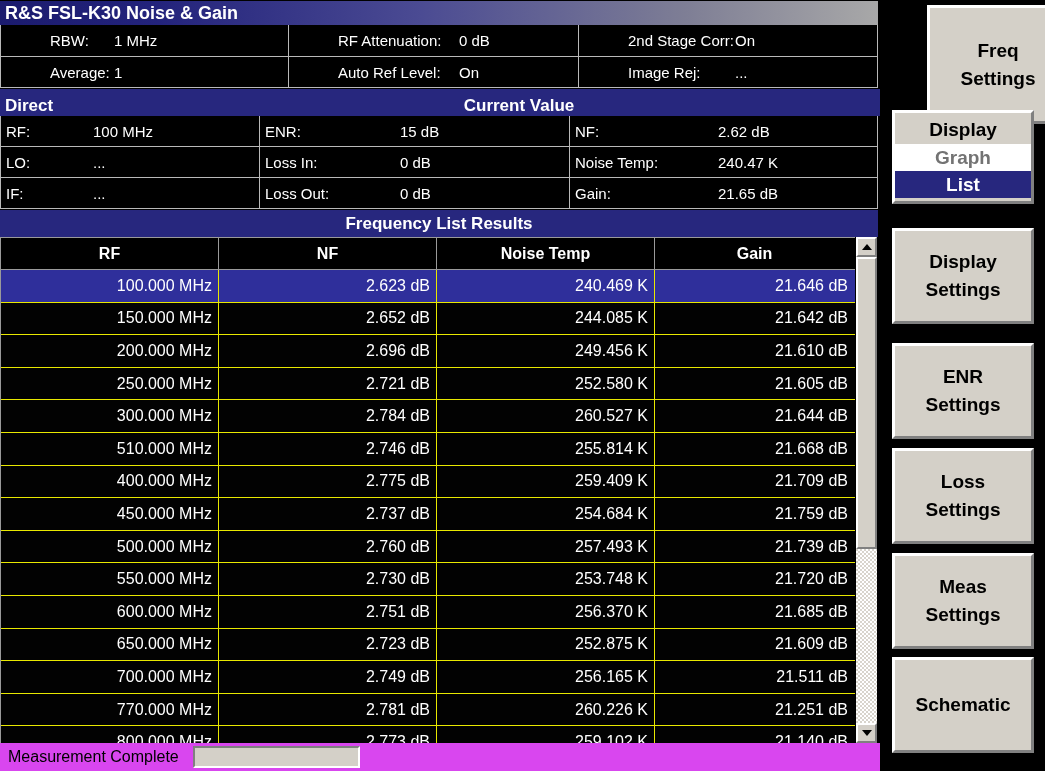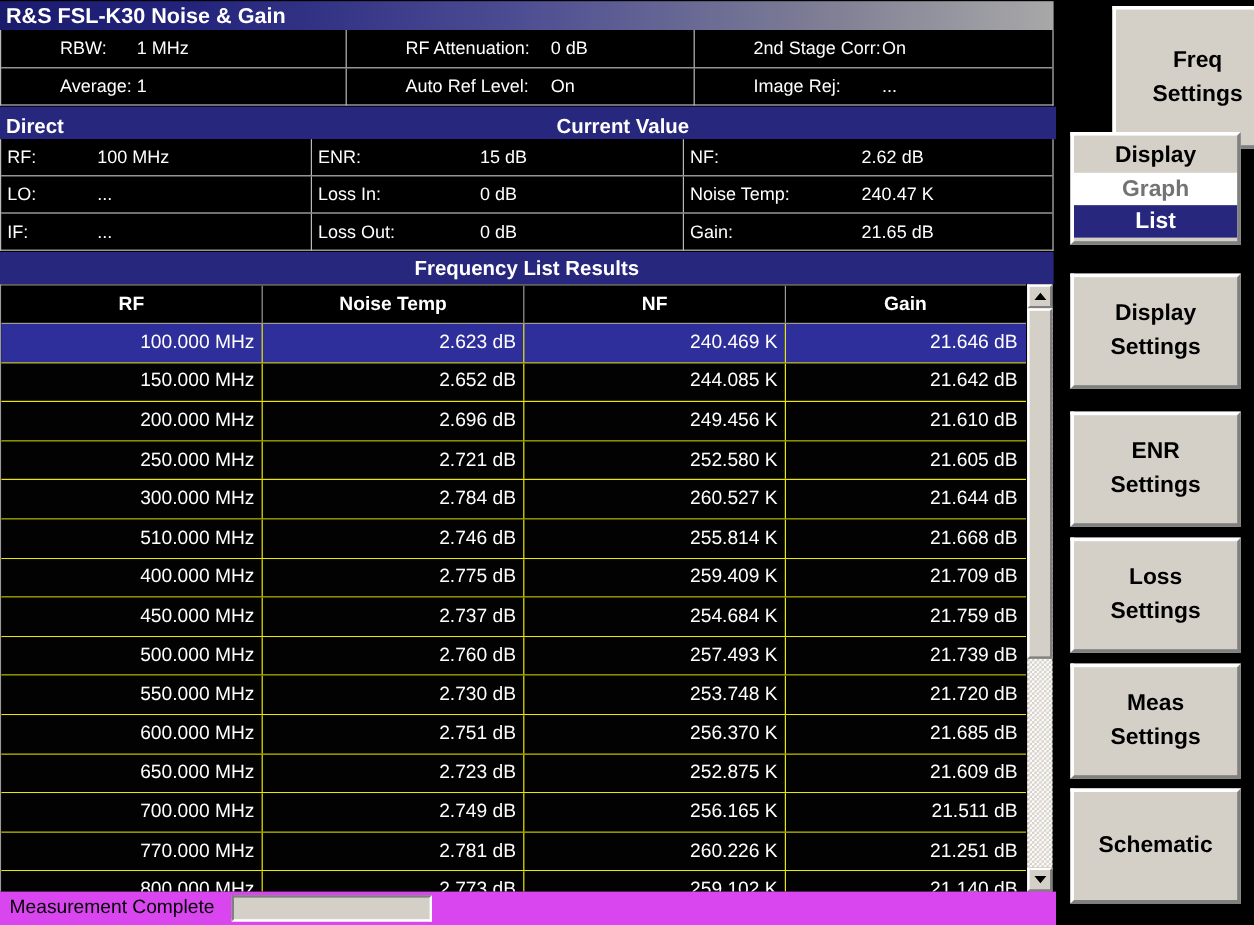--- a/index.html
+++ b/index.html
@@ -127,21 +127,21 @@
     display: flex;
     align-items: center;
     white-space: nowrap;
   }
   .cv-cell + .cv-cell { border-left: 1px solid #b9b9b9; }
   .cv-c1 { width: 258px; }
   .cv-c2 { width: 310px; }
   .cv-c3 { width: 308px; }
   .cv-lbl { padding-left: 5px; }
   .cv-val { position: absolute; }
-  .cv-c1 .cv-val { left: 80px; }
+  .cv-c1 .cv-val { left: 92px; }
   .cv-c2 .cv-val { left: 140px; }
   .cv-c3 .cv-val { left: 148px; }
 
   
   .flr-header {
     position: absolute;
     left: 0; top: 210px;
     width: 878px;
     height: 27px;
     background: #27277e;
@@ -447,22 +447,22 @@
         </div>
       </div>
     </div>
 
     <div class="flr-header">Frequency List Results</div>
 
     <div class="table-wrap">
       <div class="tbl">
         <div class="thead">
           <div class="th col-rf">RF</div>
+          <div class="th col-nf">NF</div>
           <div class="th col-nt">Noise Temp</div>
-          <div class="th col-nf">NF</div>
           <div class="th col-gn">Gain</div>
         </div>
         <div id="tbody">
             <div class="trow selected">
               <div class="td col-rf">100.000 MHz</div>
               <div class="td col-nf">2.623 dB</div>
               <div class="td col-nt">240.469 K</div>
               <div class="td col-gn">21.646 dB</div>
             </div>
             <div class="trow">

